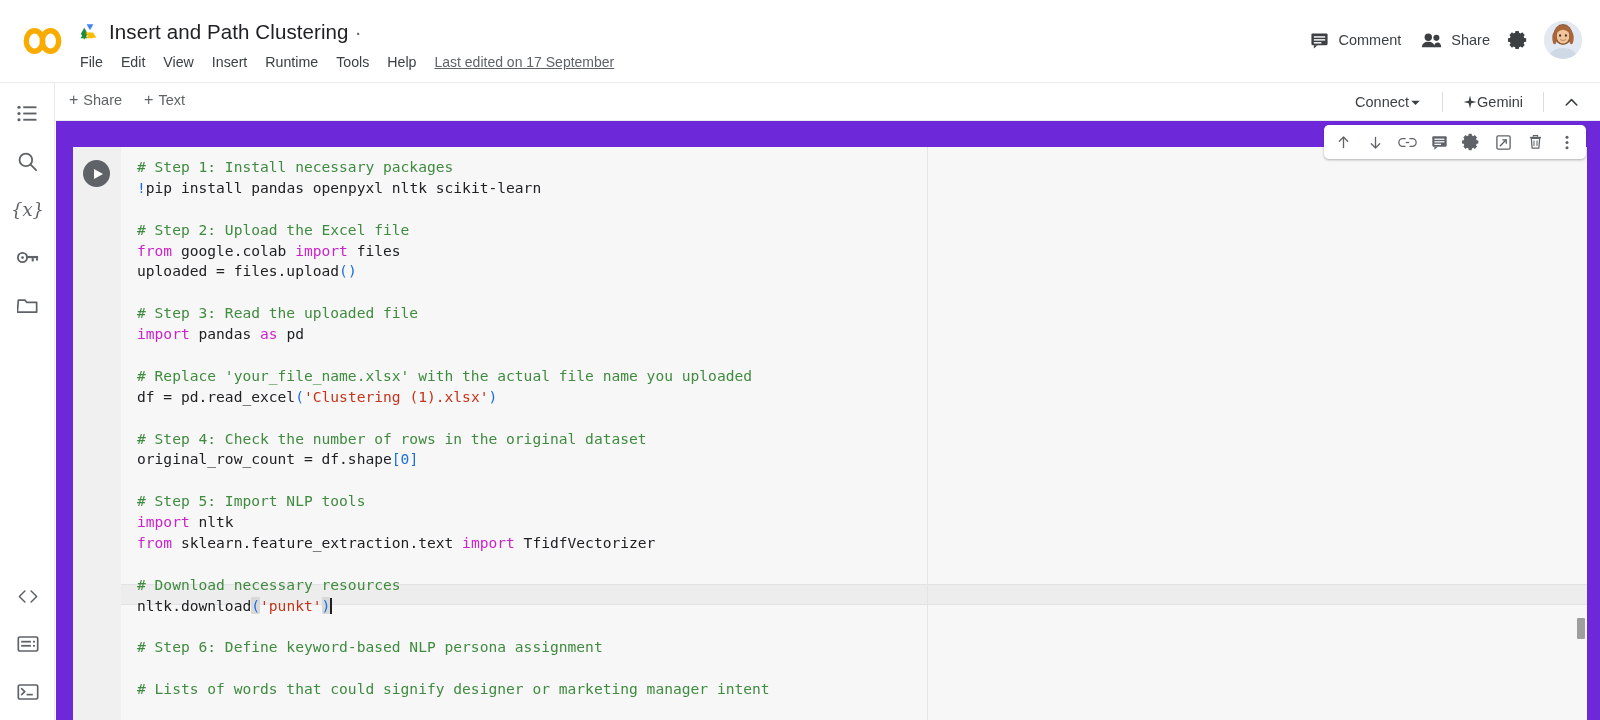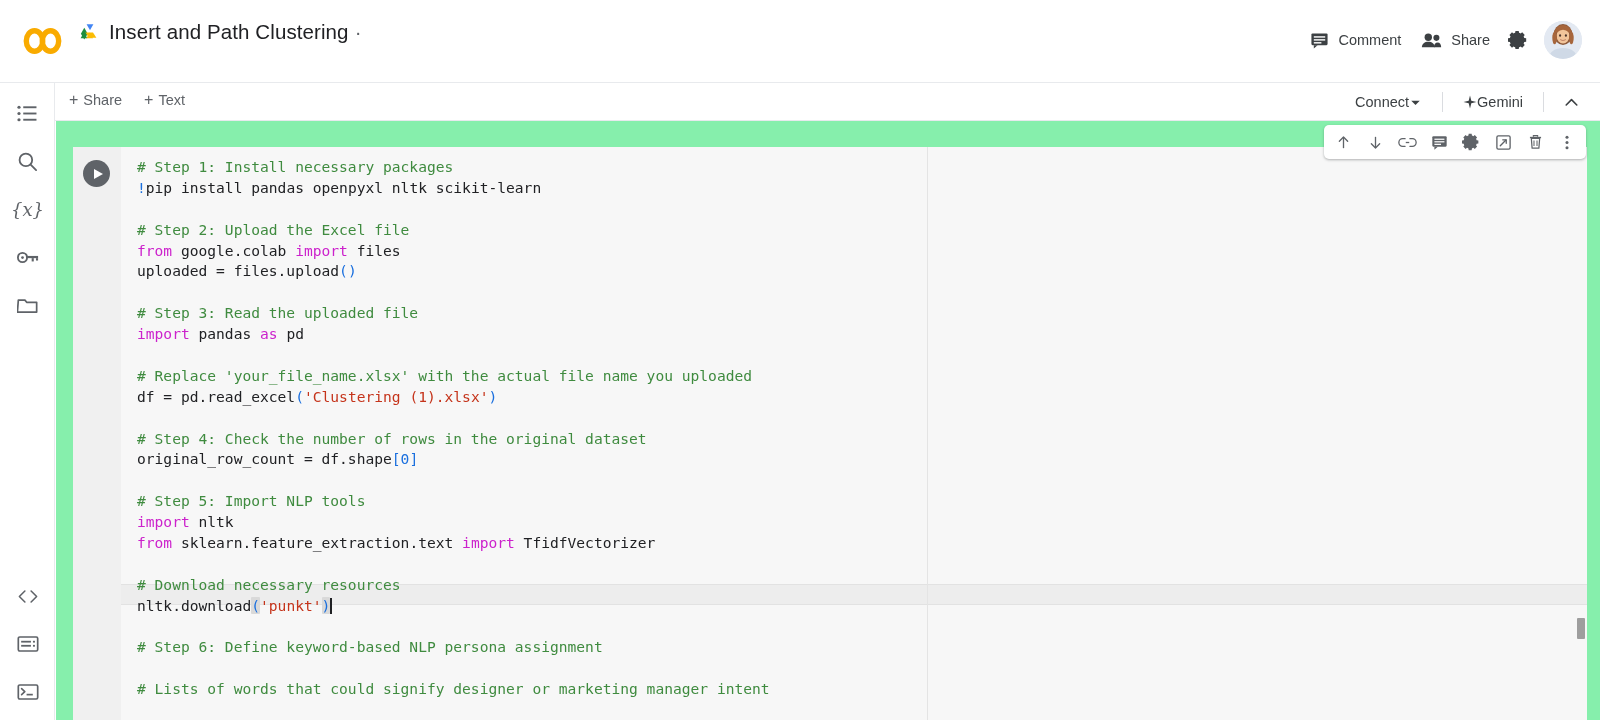--- a/index.html
+++ b/index.html
@@ -104,21 +104,21 @@
     border-radius: 50%; cursor: pointer;
   }
   .sb-top { position: absolute; top: 8px; left: 0; width: 55px; }
   .sb-top .sb-icon { margin-bottom: 4px; }
   .sb-bottom { position: absolute; bottom: 2px; left: 0; width: 55px; }
   .sb-bottom .sb-icon { margin-bottom: 4px; }
 
   
   .notebook {
     position: absolute; left: 56px; top: 121px;
-    width: 1544px; height: 599px; background: #86efac;
+    width: 1544px; height: 599px; background: #6d28d9;
     overflow: hidden;
   }
   .cell {
     position: absolute; left: 17px; top: 26px;
     width: 1514px; height: 580px;
     background: #f7f7f7; border-radius: 2px;
   }
   .cell-gutter {
     position: absolute; left: 0; top: 0; width: 48px; height: 580px;
     background: #f0f0f0;
@@ -215,20 +215,30 @@
         <svg viewBox="0 0 20 18" width="20" height="18">
           <path d="M6.6 1.2 L13.4 1.2 L10 7.2 Z" fill="#4285f4"></path>
           <path d="M6.5 1.4 L9.9 7.4 L6.5 13.3 L3.1 7.4 Z" fill="#1e8e3e" transform="translate(-2.2,3.3)"></path>
           <path d="M2.4 12 L10 12 L13.4 17.3 L5.9 17.3 Z" fill="#fbbc04" transform="translate(3,-2.6)"></path>
           <path d="M0.6 15.2 L3.9 9.4 L7.3 15.2 Z" fill="#1e8e3e"></path>
           <path d="M6.3 15.2 L9.7 9.4 L13.1 15.2 Z" fill="#fbbc04"></path>
         </svg>
       </span>
       <span class="doc-title">Insert and Path Clustering</span>
       <span class="doc-title-suffix">·</span>
+    </div>
+    <div class="menu-row">
+      <span class="menu-item">File</span>
+      <span class="menu-item">Edit</span>
+      <span class="menu-item">View</span>
+      <span class="menu-item">Insert</span>
+      <span class="menu-item">Runtime</span>
+      <span class="menu-item">Tools</span>
+      <span class="menu-item">Help</span>
+      <span class="last-edited">Last edited on 17 September</span>
     </div>
   </div>
 
   <div class="header-right">
     <div class="hr-btn">
       <span>
         <svg viewBox="0 0 20 20" width="19" height="19">
           <rect x="1.5" y="2.5" width="17" height="12.5" rx="1.2" fill="#3c4043"></rect>
           <path d="M4 15 L4 18.5 L8 15 Z" fill="#3c4043"></path>
           <rect x="4" y="5.5" width="12" height="1.5" fill="#ffffff"></rect>

